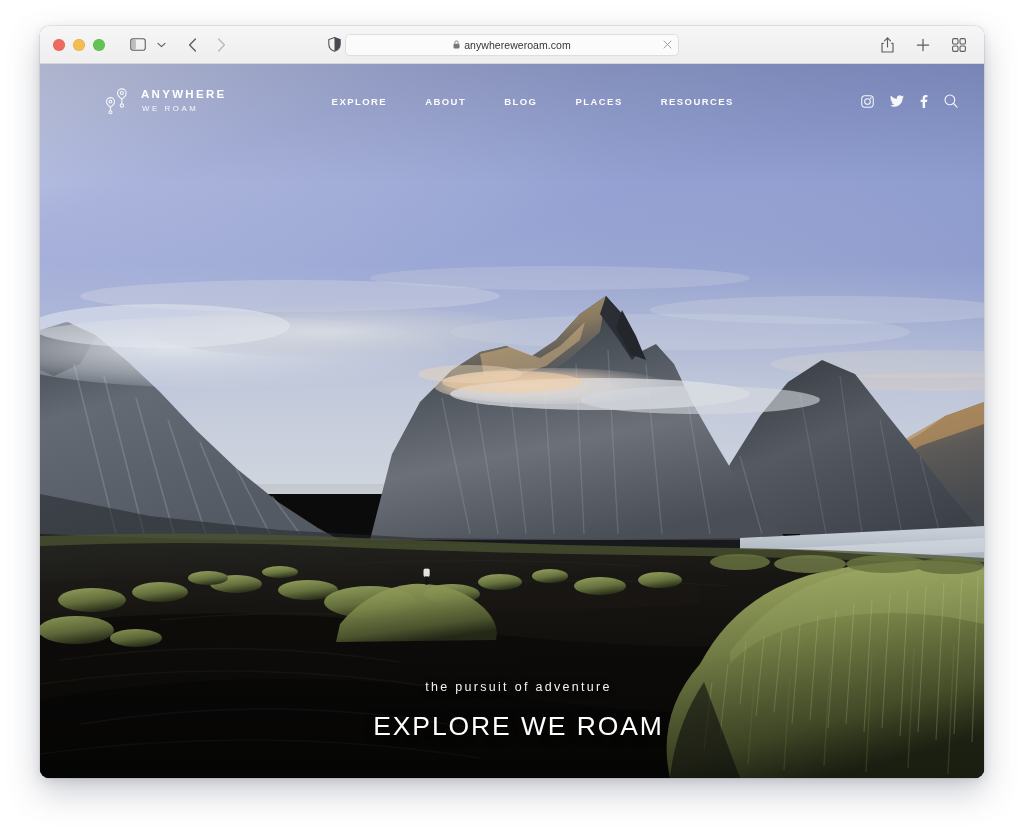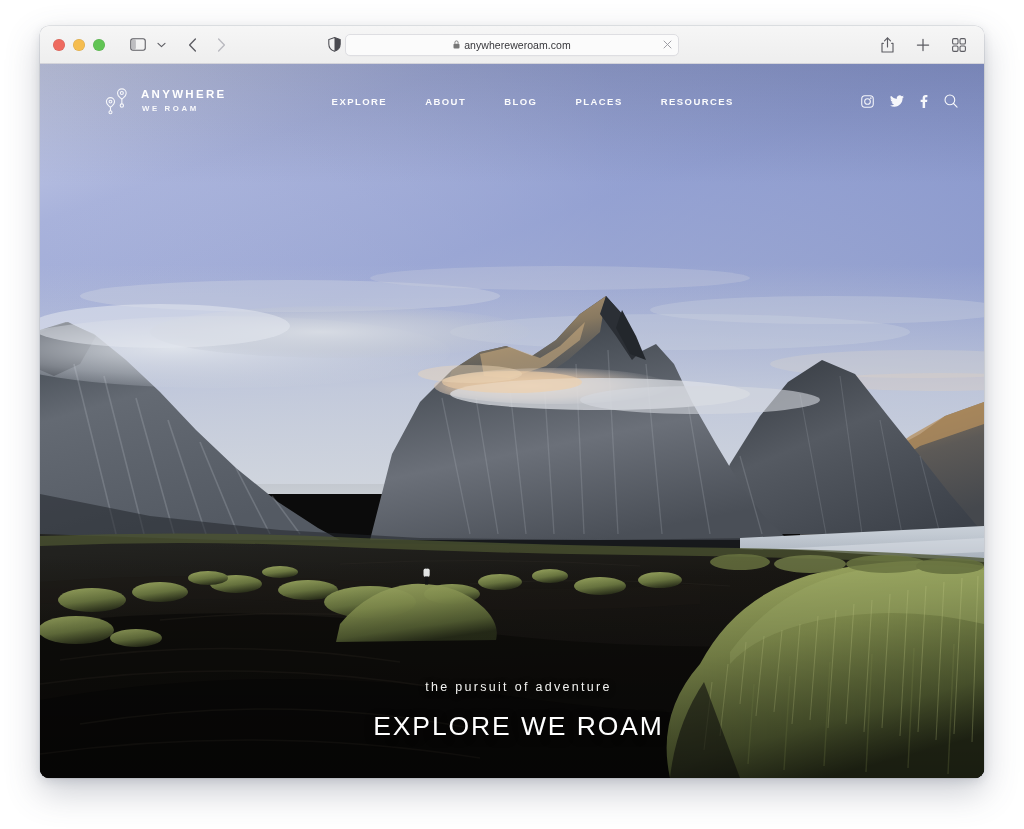--- a/index.html
+++ b/index.html
@@ -144,21 +144,21 @@
   .brand-name {
     font-size: 11.5px;
     letter-spacing: 2.3px;
     color: #ffffff;
     font-weight: 700;
   }
   .brand-sub {
     font-size: 7.8px;
     letter-spacing: 2.6px;
     color: rgba(255,255,255,0.92);
-    font-weight: 700;
+    font-weight: 400;
     margin-top: 4px;
     padding-left: 1px;
   }
 
   .main-nav {
     display: flex;
     gap: 30px;
     margin: 0 auto;
     padding-right: 30px;
   }

